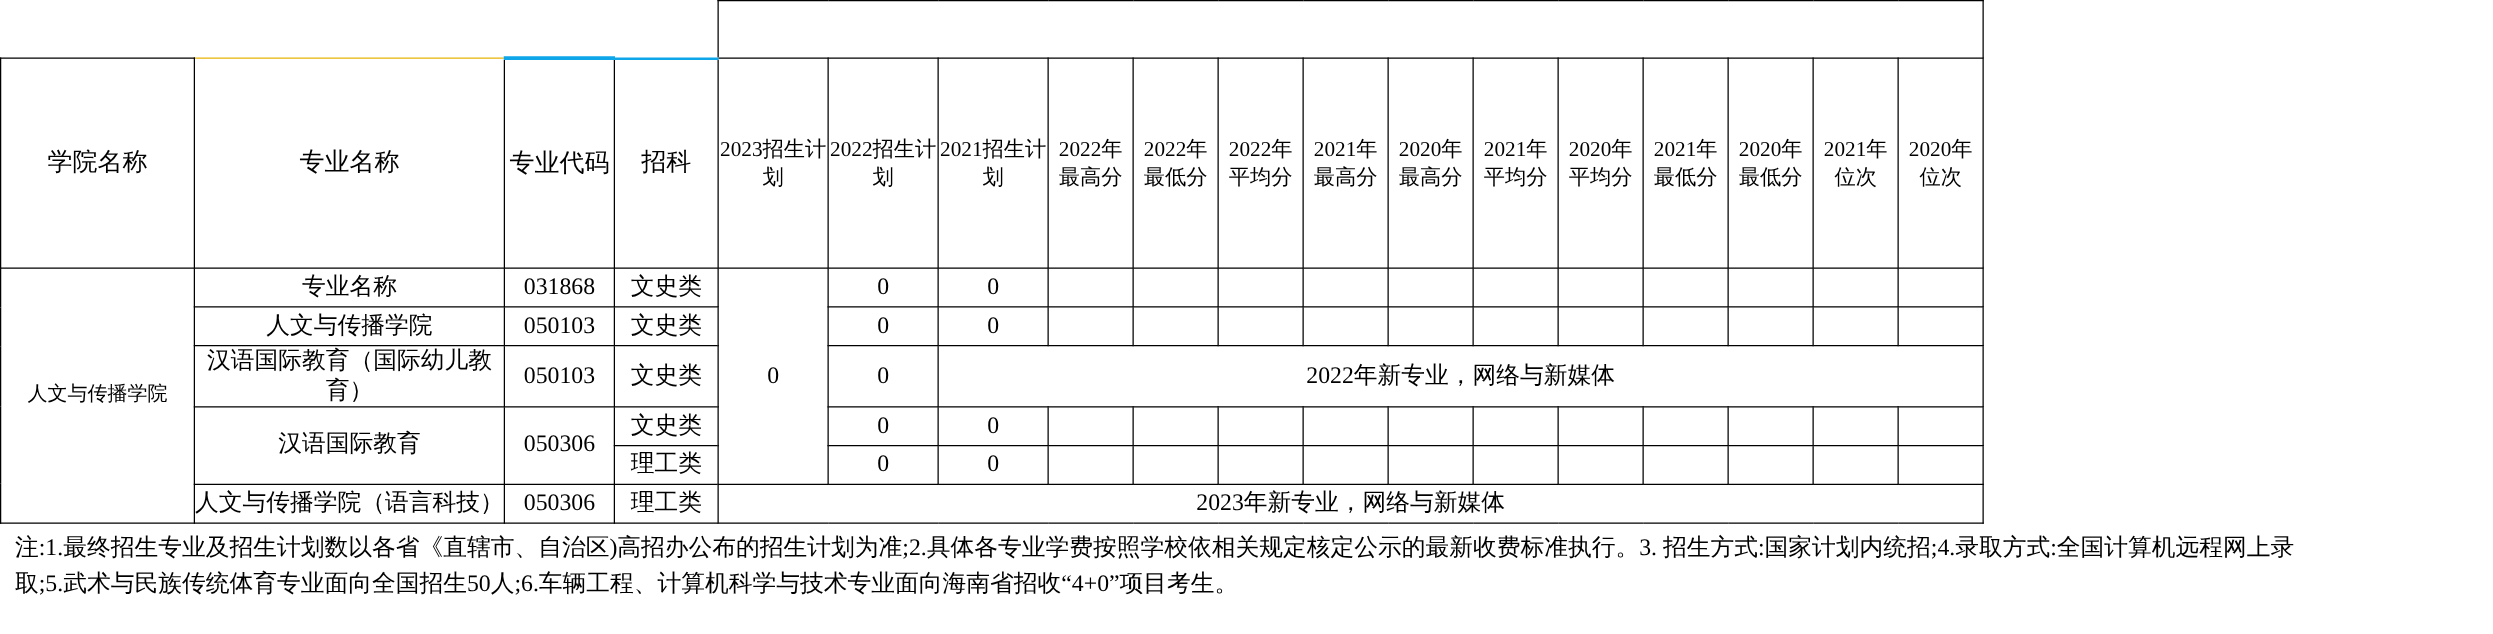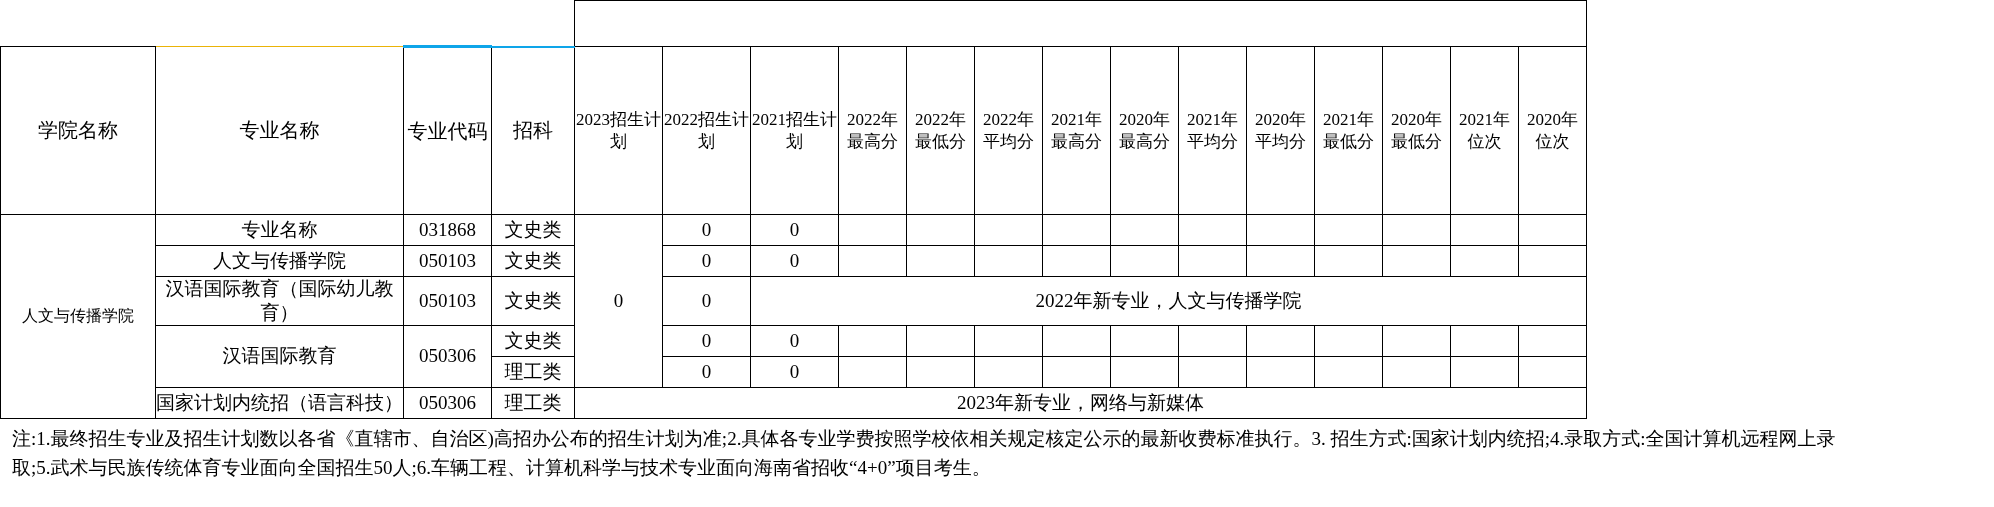--- a/index.html
+++ b/index.html
@@ -164,21 +164,21 @@
       <td class="row-cell"></td>
       <td class="row-cell"></td>
       <td class="row-cell"></td>
     </tr>
 
     <tr>
       <td class="row-cell">汉语国际教育（国际幼儿教育）</td>
       <td class="row-cell">050103</td>
       <td class="row-cell">文史类</td>
       <td class="row-cell">0</td>
-      <td class="row-cell" colspan="12">2022年新专业，人文与传播学院</td>
+      <td class="row-cell" colspan="12">2022年新专业，网络与新媒体</td>
     </tr>
 
     <tr>
       <td class="row-cell" rowspan="2">汉语国际教育</td>
       <td class="row-cell" rowspan="2">050306</td>
       <td class="row-cell">文史类</td>
       <td class="row-cell">0</td>
       <td class="row-cell">0</td>
       <td class="row-cell"></td>
       <td class="row-cell"></td>
@@ -204,21 +204,21 @@
       <td class="row-cell"></td>
       <td class="row-cell"></td>
       <td class="row-cell"></td>
       <td class="row-cell"></td>
       <td class="row-cell"></td>
       <td class="row-cell"></td>
       <td class="row-cell"></td>
     </tr>
 
     <tr>
-      <td class="row-cell">国家计划内统招（语言科技）</td>
+      <td class="row-cell">人文与传播学院（语言科技）</td>
       <td class="row-cell">050306</td>
       <td class="row-cell">理工类</td>
       <td class="row-cell" colspan="14">2023年新专业，网络与新媒体</td>
     </tr>
   </tbody>
     </table>
 
   <div class="note">
     <div>注:1.最终招生专业及招生计划数以各省《直辖市、自治区)高招办公布的招生计划为准;2.具体各专业学费按照学校依相关规定核定公示的最新收费标准执行。3. 招生方式:国家计划内统招;4.录取方式:全国计算机远程网上录</div>
     <div>取;5.武术与民族传统体育专业面向全国招生50人;6.车辆工程、计算机科学与技术专业面向海南省招收“4+0”项目考生。</div>

